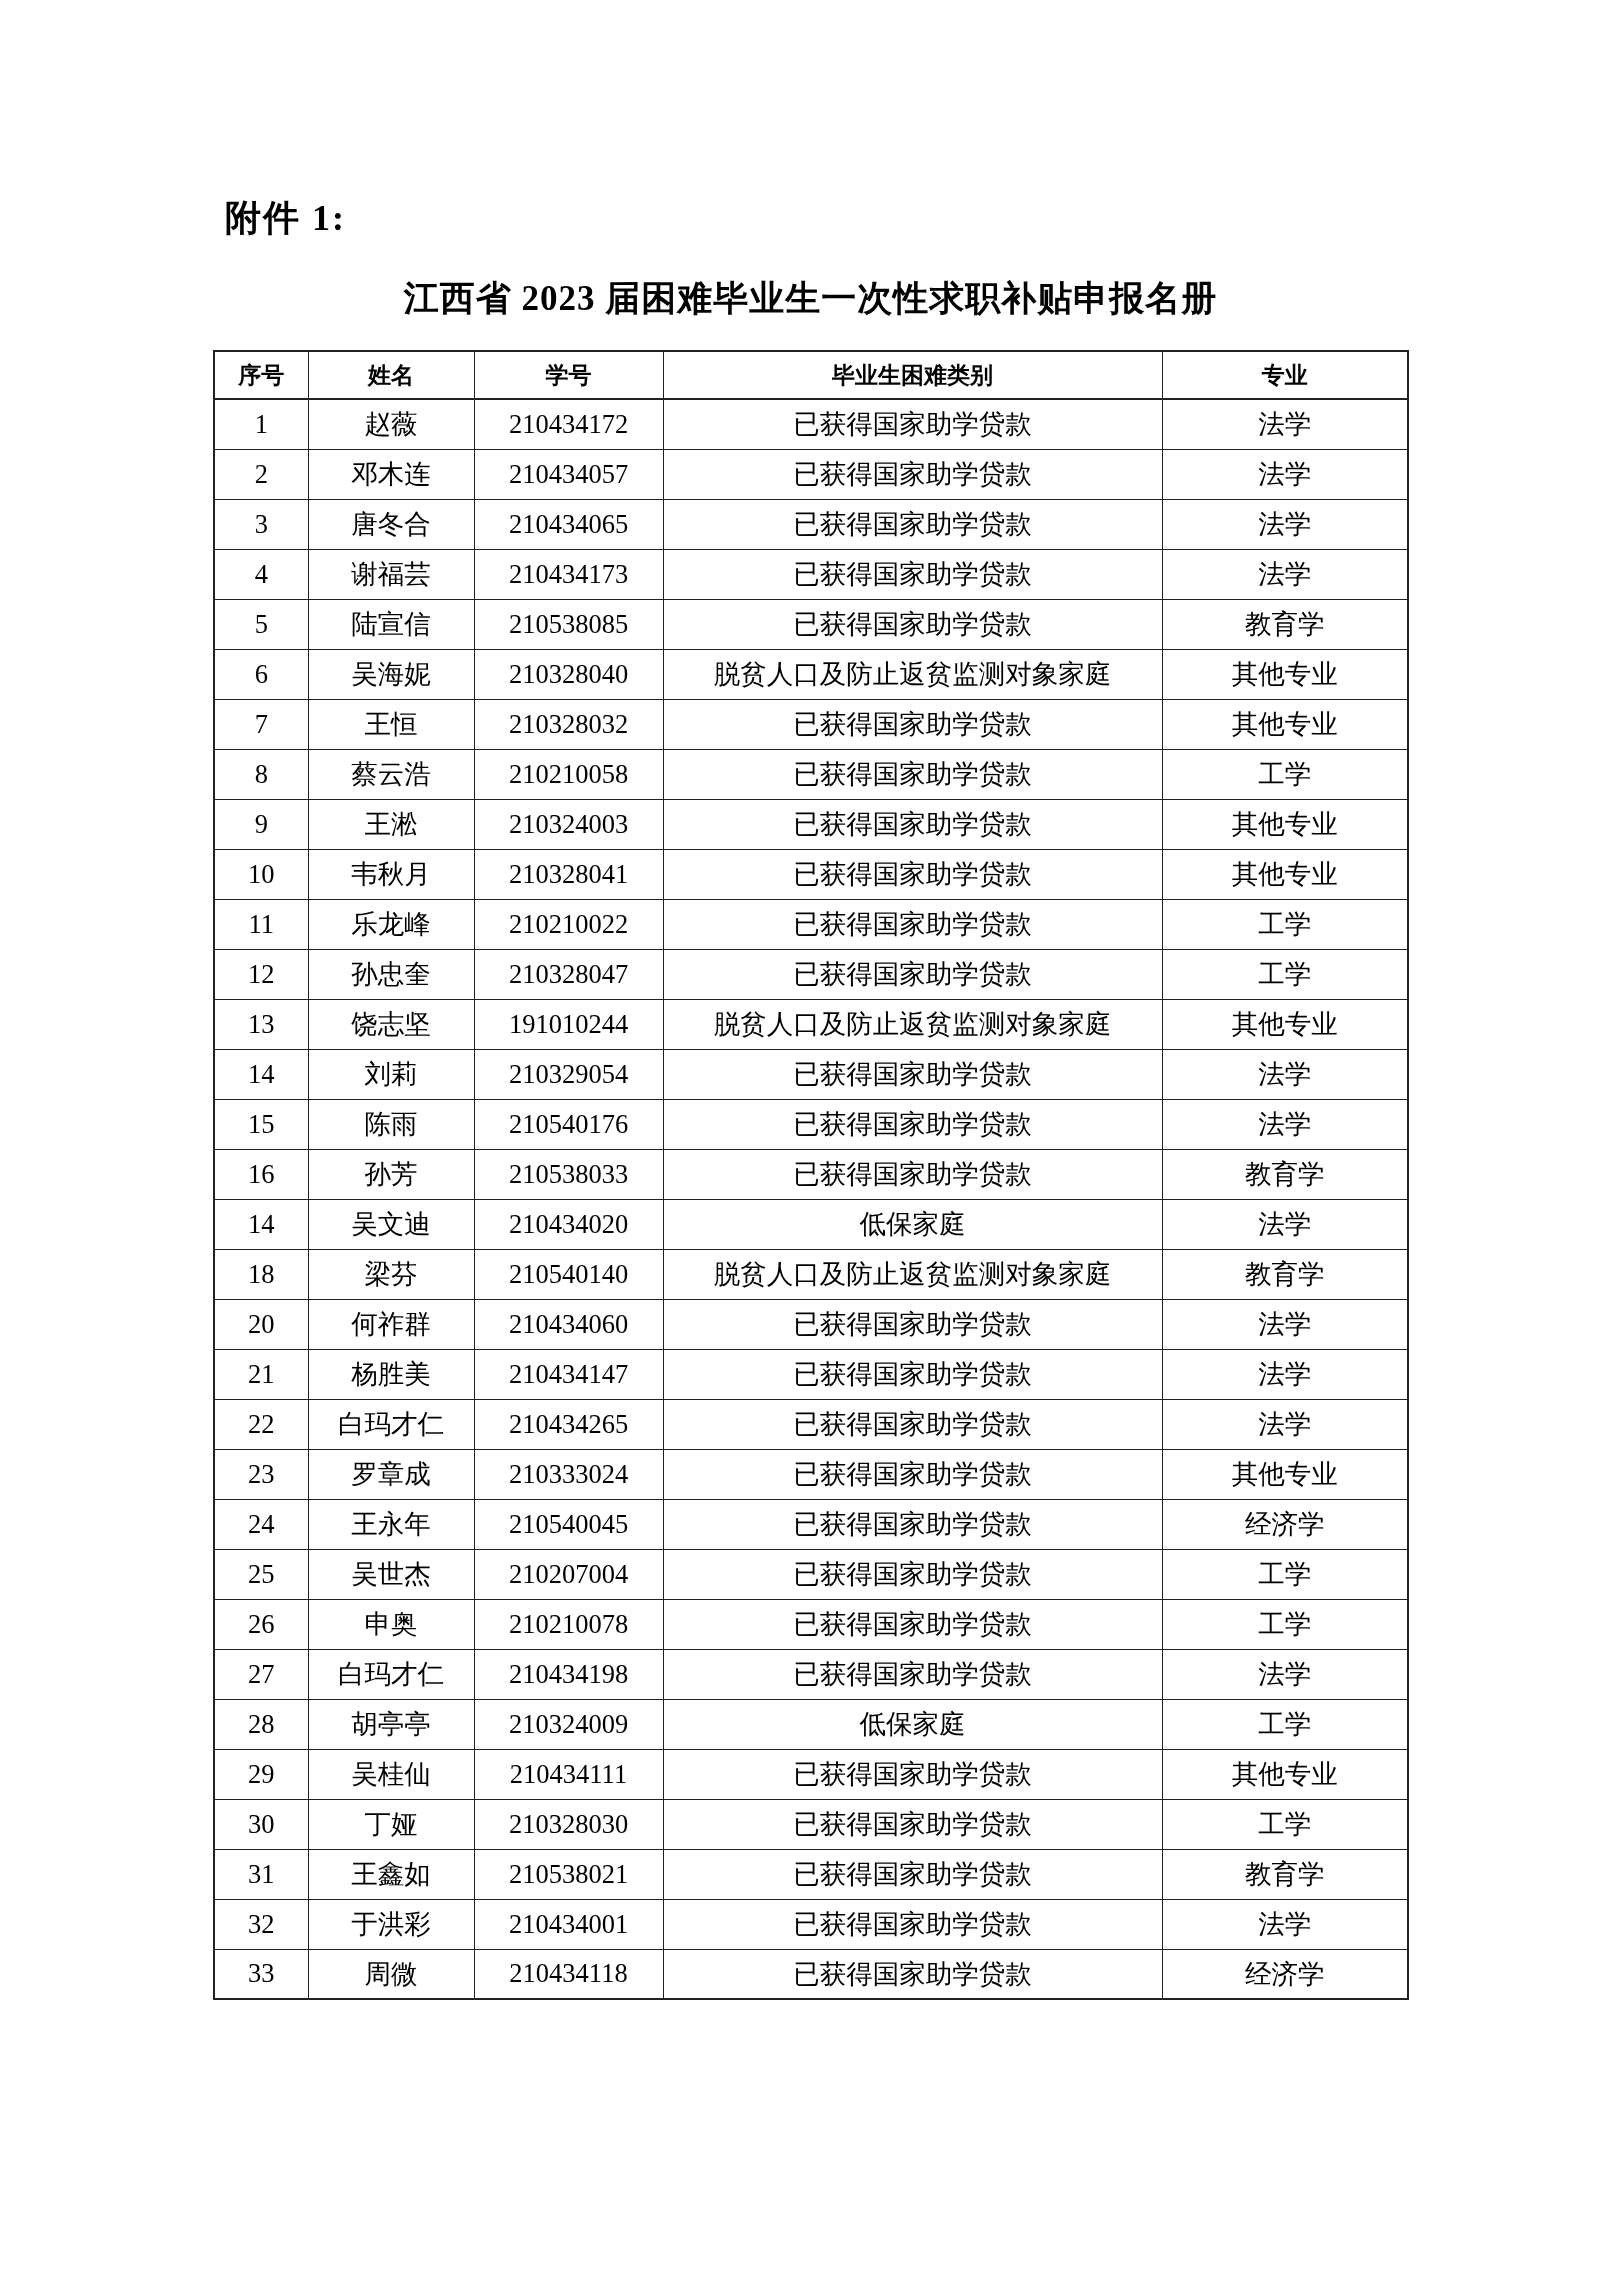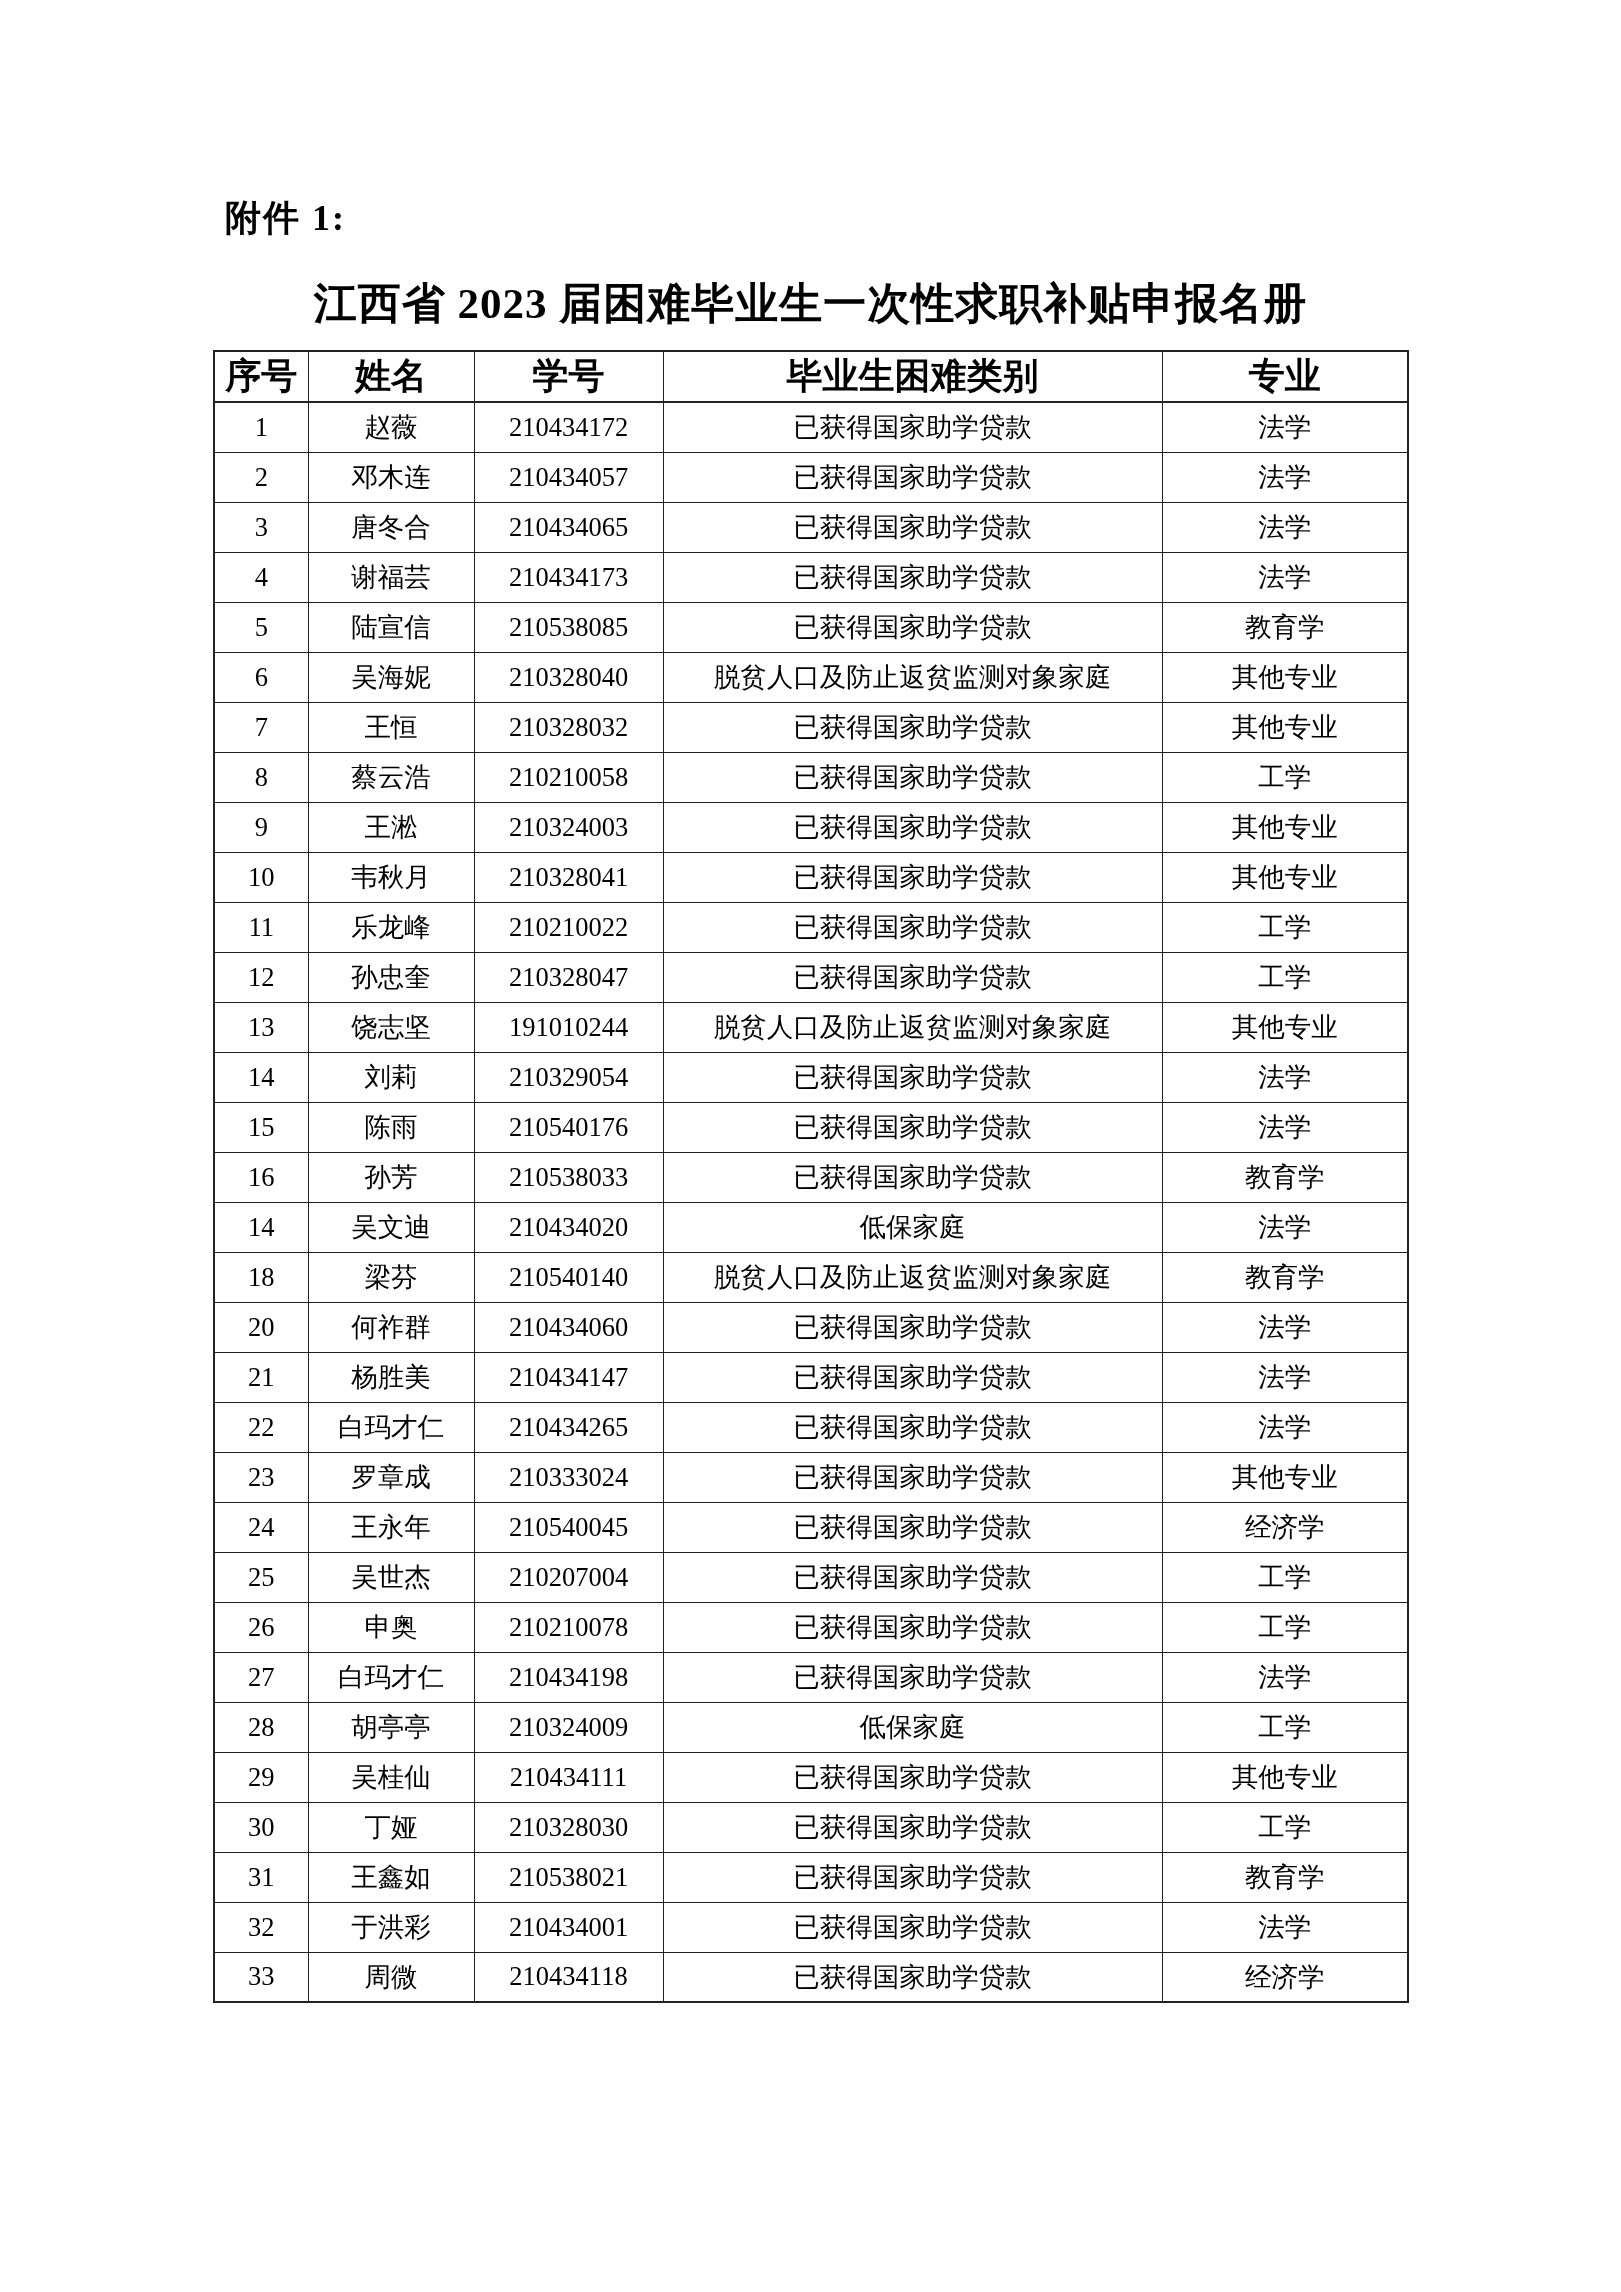--- a/index.html
+++ b/index.html
@@ -24,21 +24,21 @@
     font-size: 36px;
     font-weight: 700;
     letter-spacing: 2px;
   }
   .doc-title {
     position: absolute;
     left: 0;
     top: 275px;
     width: 100%;
     text-align: center;
-    font-size: 43px;
+    font-size: 35px;
     font-weight: 700;
     letter-spacing: 1px;
     white-space: nowrap;
   }
   table.roster {
     position: absolute;
     left: 213px;
     top: 350px;
     width: 1194px;
     border-collapse: collapse;
@@ -48,21 +48,21 @@
   .roster th, .roster td {
     border: 1px solid #222222;
     text-align: center;
     vertical-align: middle;
     padding: 0;
     white-space: nowrap;
     overflow: hidden;
   }
   .roster thead tr { height: 48px; }
   .roster th {
-    font-size: 36px;
+    font-size: 23px;
     font-weight: 700;
     border-bottom: 2px solid #222222;
   }
   .roster tbody tr { height: 50px; }
   .roster td { font-size: 26.5px; font-weight: 400; }
   col.c-index  { width: 94px; }
   col.c-name   { width: 166px; }
   col.c-sid    { width: 189px; }
   col.c-cat    { width: 499px; }
   col.c-major  { width: 246px; }

